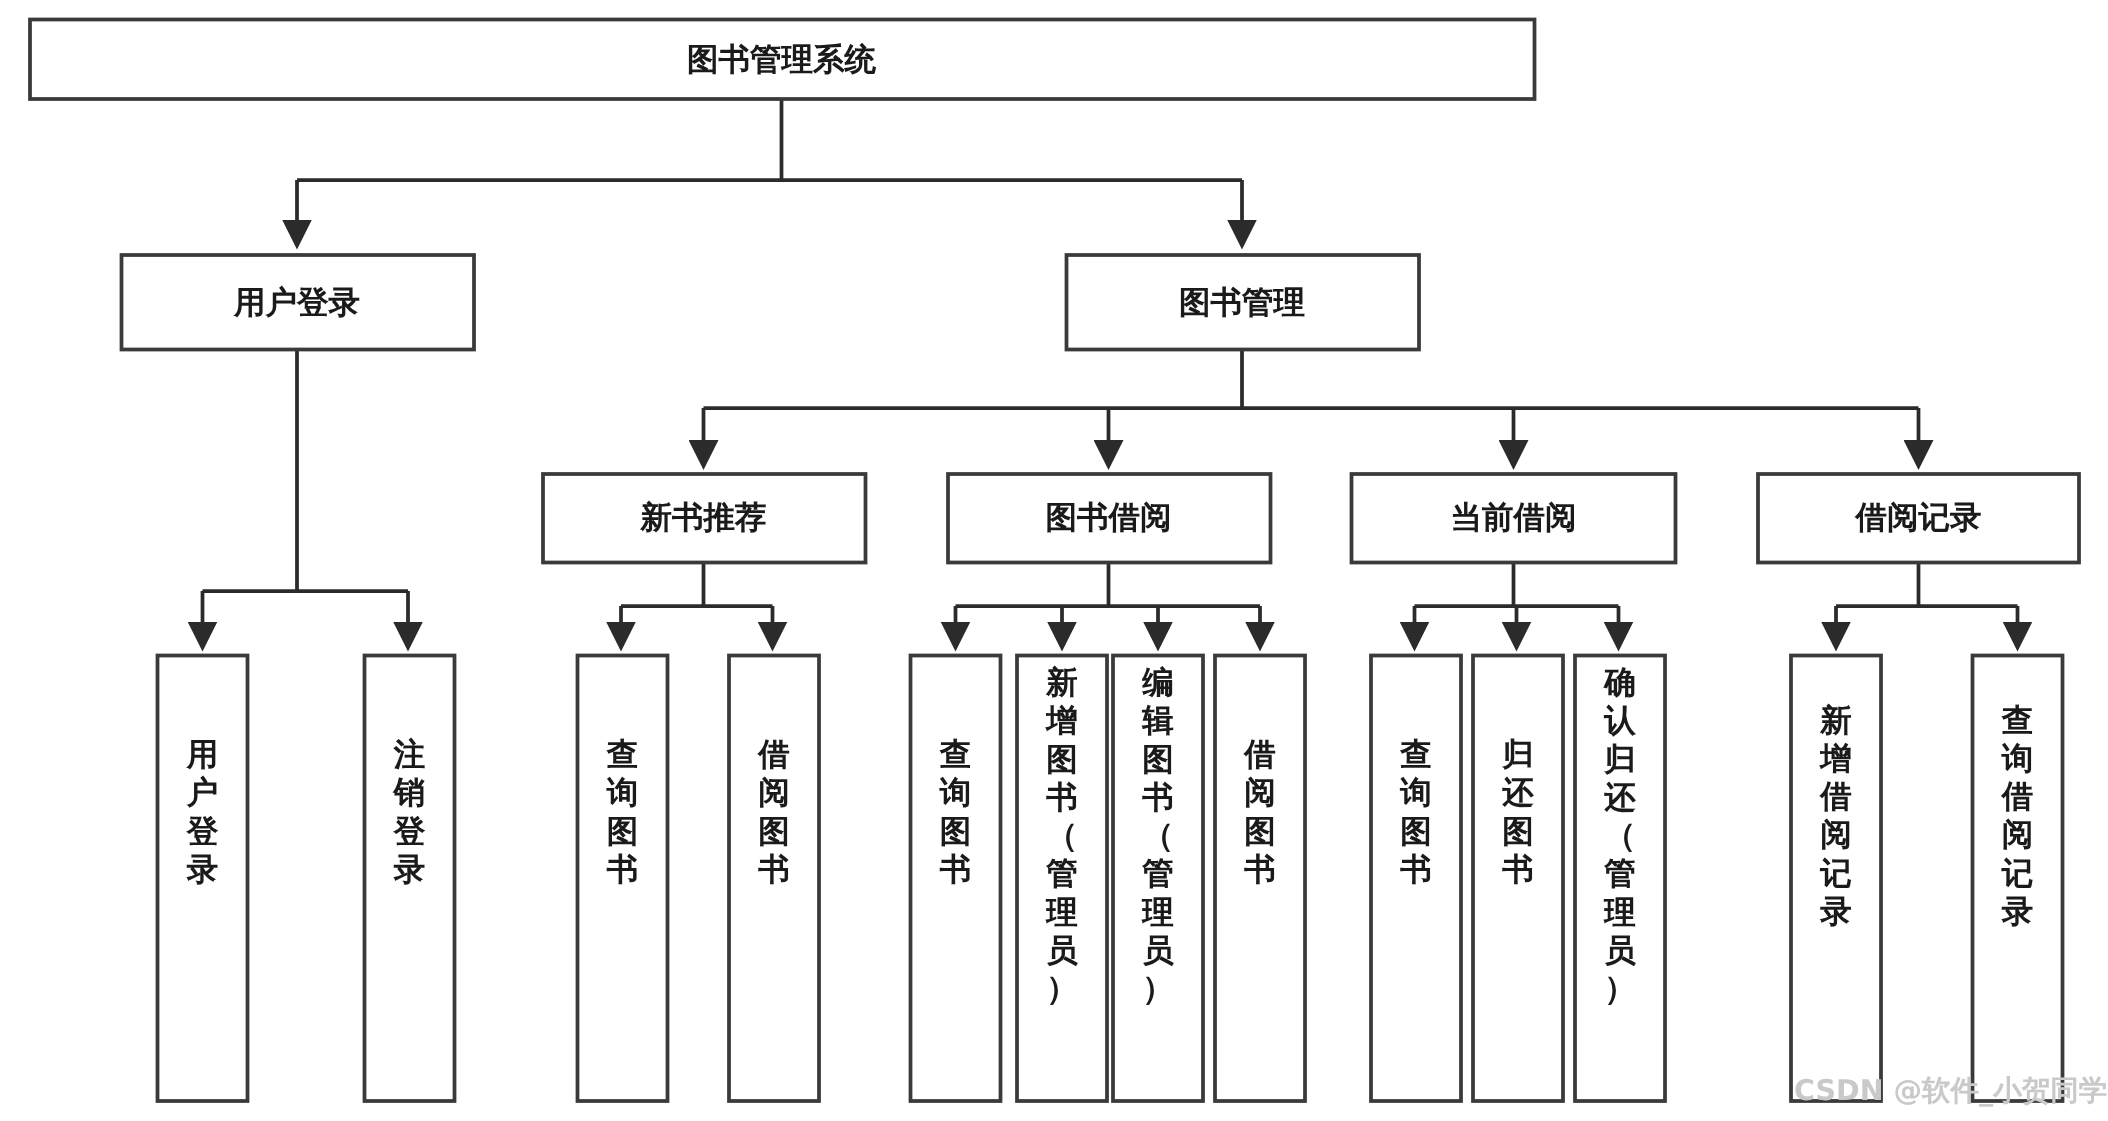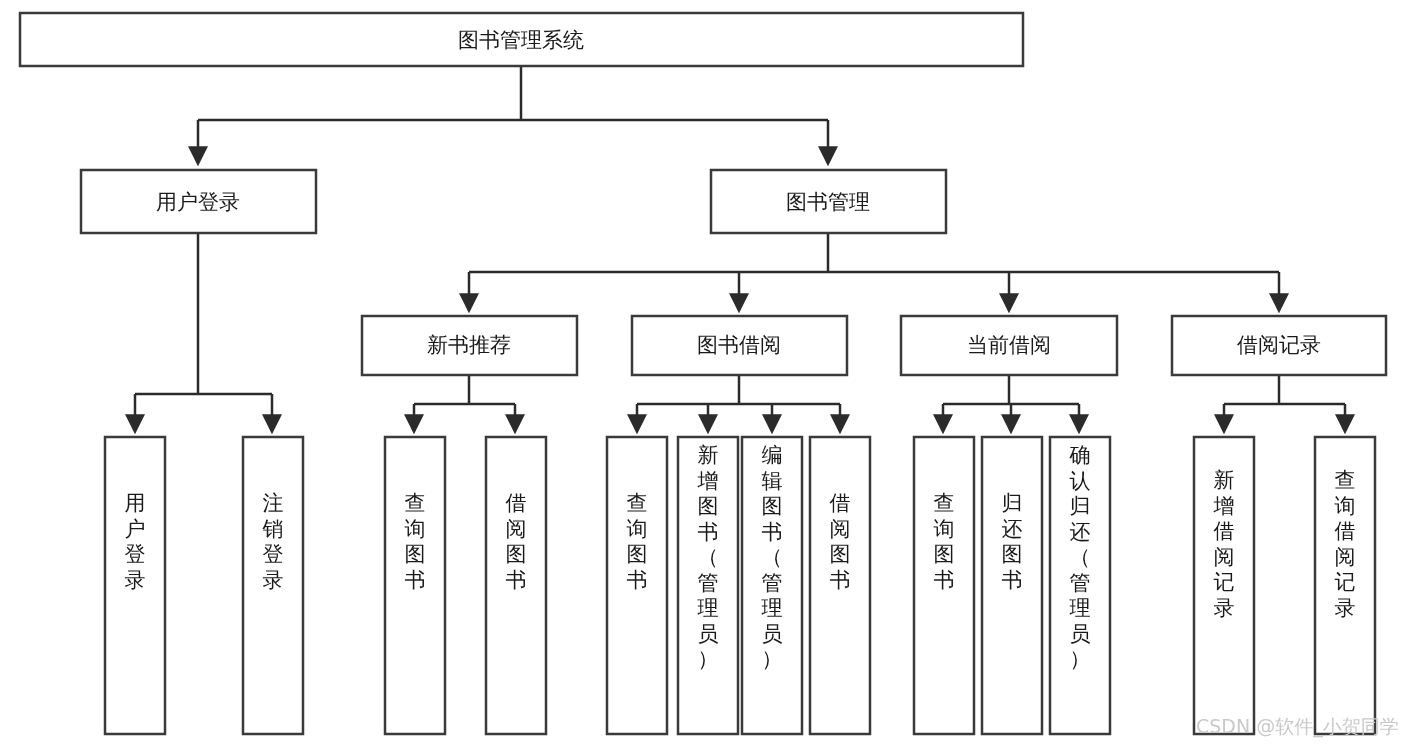--- a/index.html
+++ b/index.html
@@ -12,20 +12,21 @@
     height: 747px;
     font-family: "DejaVu Sans", "Liberation Sans", sans-serif;
     position: relative;
     overflow: hidden;
   }
   #diagram-root {
     position: absolute;
     left: 0; top: 0;
     width: 1405px;
     height: 551px;
+    font-weight: bold;
   }
   svg.flow {
     display: block;
     width: 1405px;
     height: 747px;
   }
   .node-rect {
     fill: #ffffff;
     stroke: #3a3a3a;
     stroke-width: 2.5;

